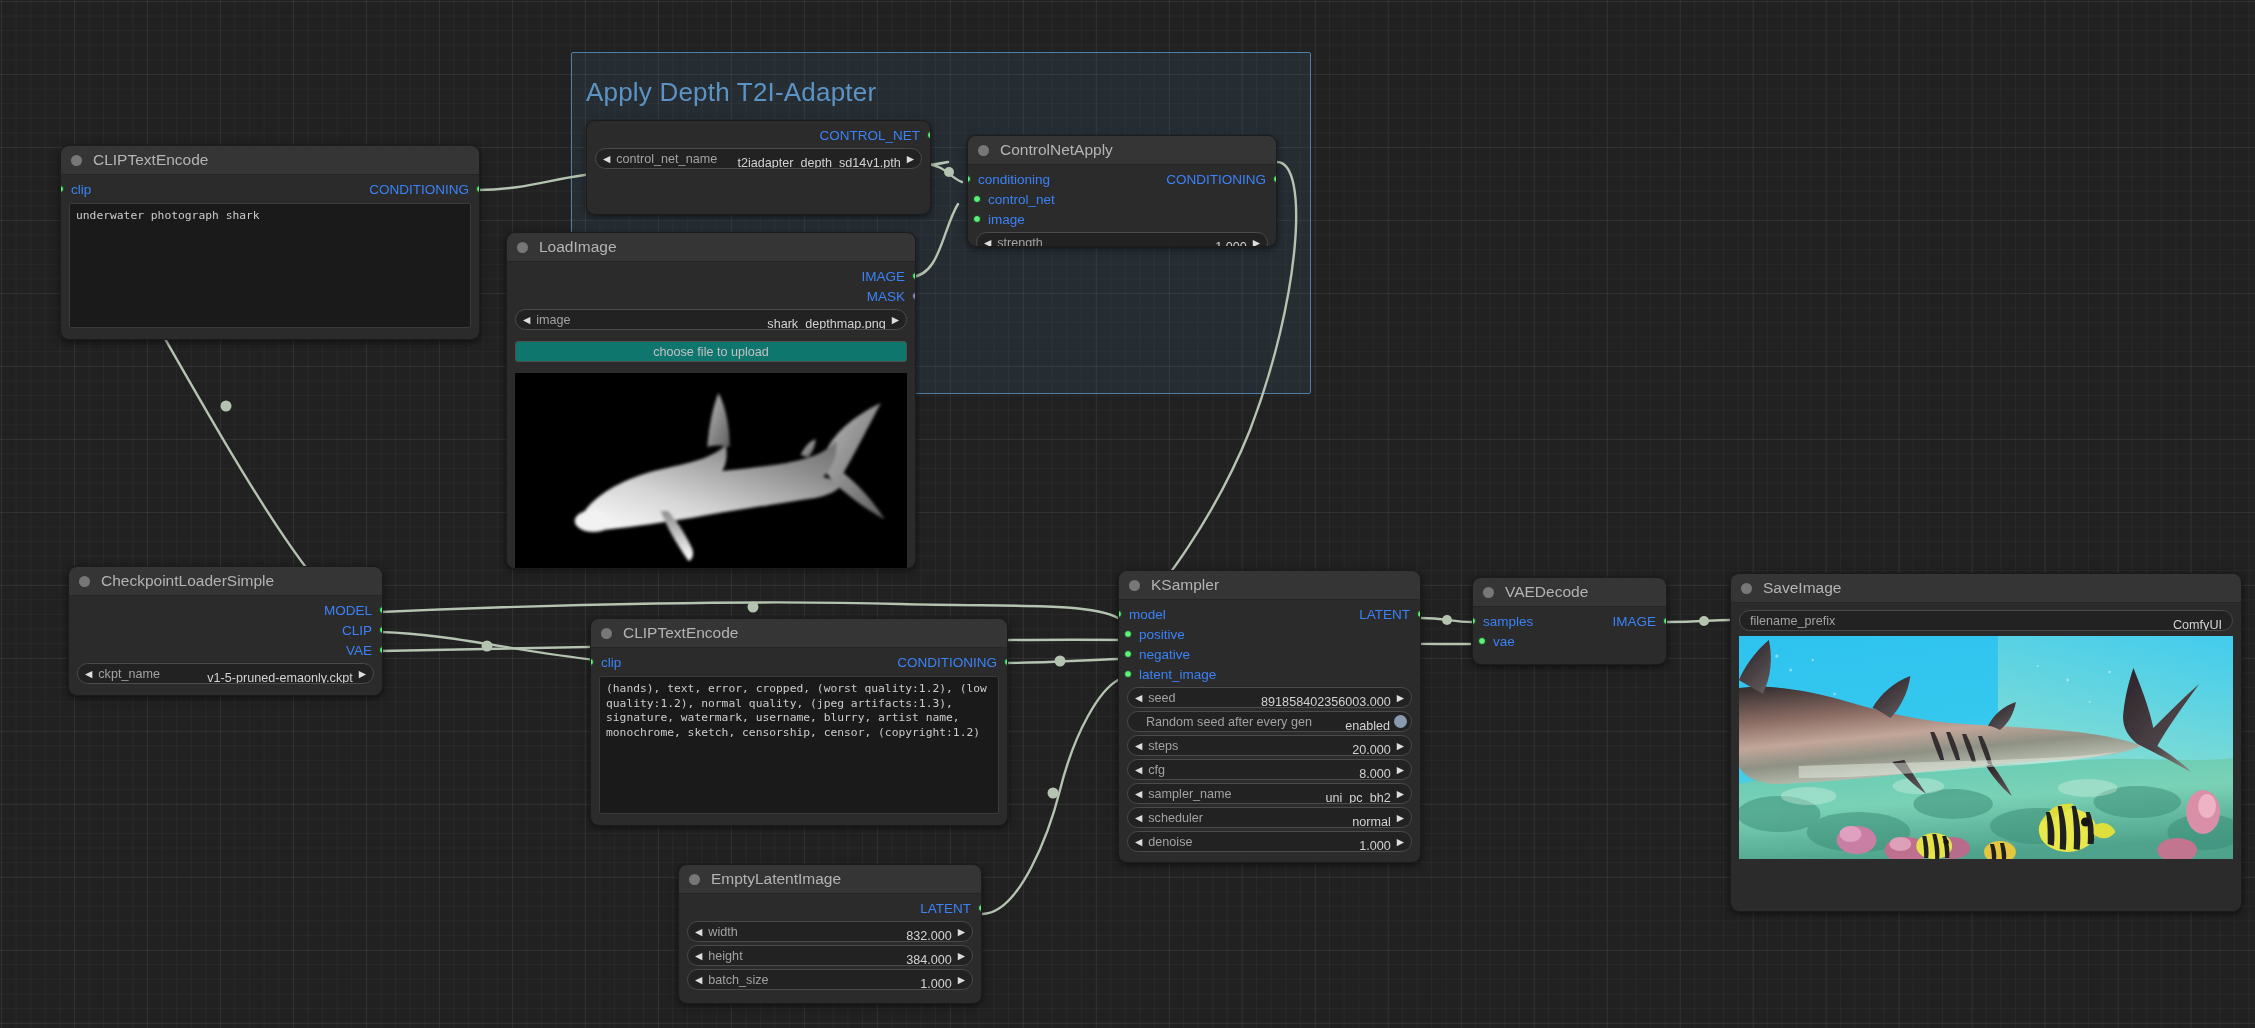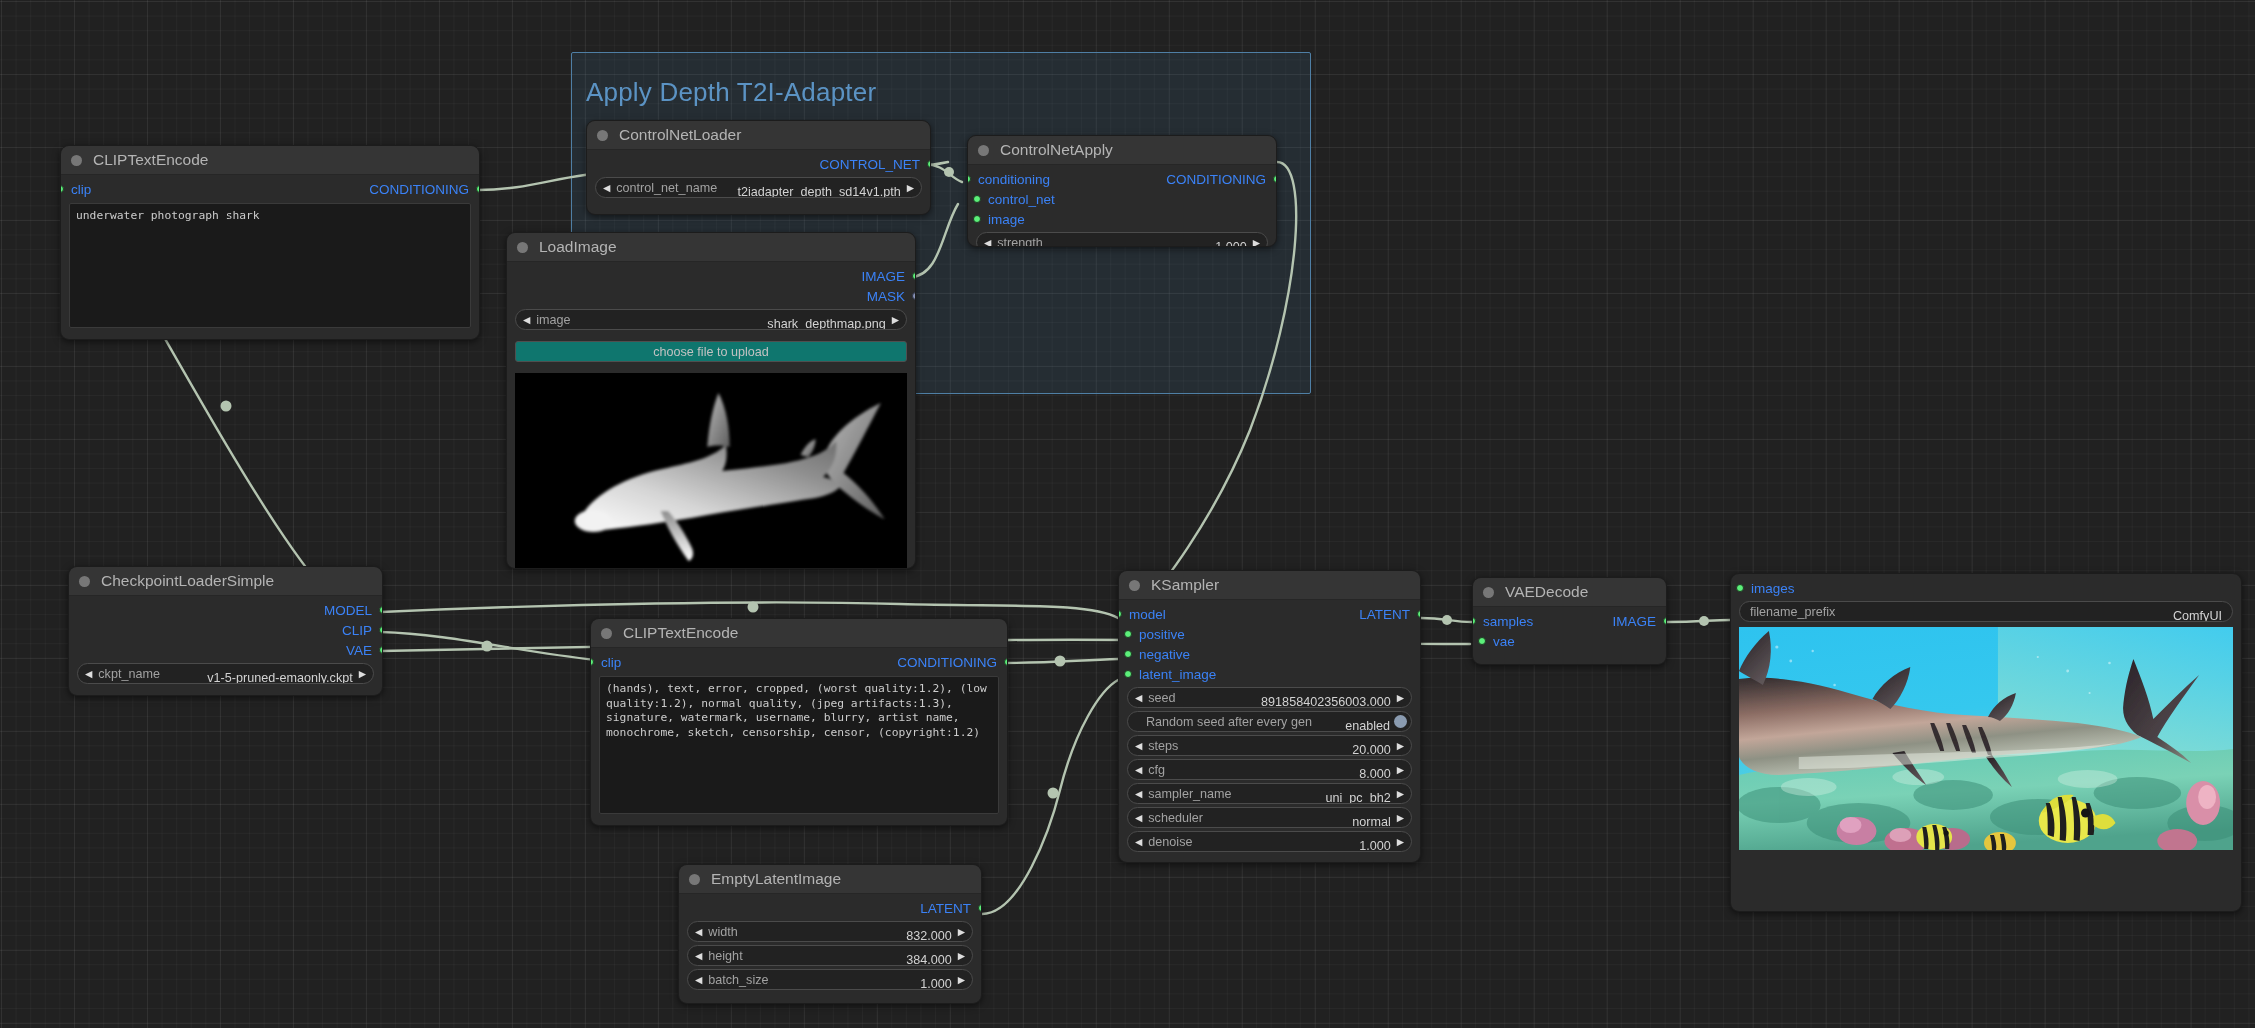--- a/index.html
+++ b/index.html
@@ -235,24 +235,20 @@
         <div style="display:flex;align-items:center;position:relative;">
           <span class="slot-label">CONDITIONING</span>
           <span class="dot out" style="right:-15px;"></span>
         </div>
       </div>
       <div class="textarea" style="height:125px;">underwater photograph shark</div>
     </div>
   </div>
 
   <div class="node" style="left:586px; top:120px; width:345px; height:95px;">
-    <div class="node-title">
-      <div class="title-dot"></div>
-      <span class="t">ControlNetLoader</span>
-    </div>
     <div class="node-body">
       <div class="slot-row out">
         <span class="slot-label">CONTROL_NET</span>
         <span class="dot out" style="right:-5px;"></span>
       </div>
       <div class="widget">
         <span class="arrow">◀</span>
         <span class="wname">control_net_name</span>
         <span class="wval">t2iadapter_depth_sd14v1.pth</span>
         <span class="arrow">▶</span>
@@ -523,25 +519,25 @@
         </div>
       </div>
       <div class="slot-row">
         <span class="dot in" style="left:5px;"></span>
         <span class="slot-label" style="margin-left:10px;">vae</span>
       </div>
     </div>
   </div>
 
   <div class="node" style="left:1730px; top:573px; width:512px; height:339px;">
-    <div class="node-body">
-      <div class="slot-row">
-        <span class="dot in" style="left:5px;"></span>
-        <span class="slot-label" style="margin-left:10px;">images</span>
-      </div>
+    <div class="node-title">
+      <div class="title-dot"></div>
+      <span class="t">SaveImage</span>
+    </div>
+    <div class="node-body">
       <div class="widget" style="padding:0 10px;">
         <span class="wname" style="margin-left:0;">filename_prefix</span>
         <span class="wval" style="margin-right:0;text-align:right;">ComfyUI</span>
       </div>
       <div class="img-frame" style="height:223px; margin:5px 8px 2px 8px;">
         <svg class="photo-canvas" viewBox="0 0 496 223" preserveAspectRatio="none">
           <defs>
             <linearGradient id="water" x1="0" y1="0" x2="0.25" y2="1">
               <stop offset="0" stop-color="#2ec3ef"></stop>
               <stop offset="0.45" stop-color="#35c8ee"></stop>

